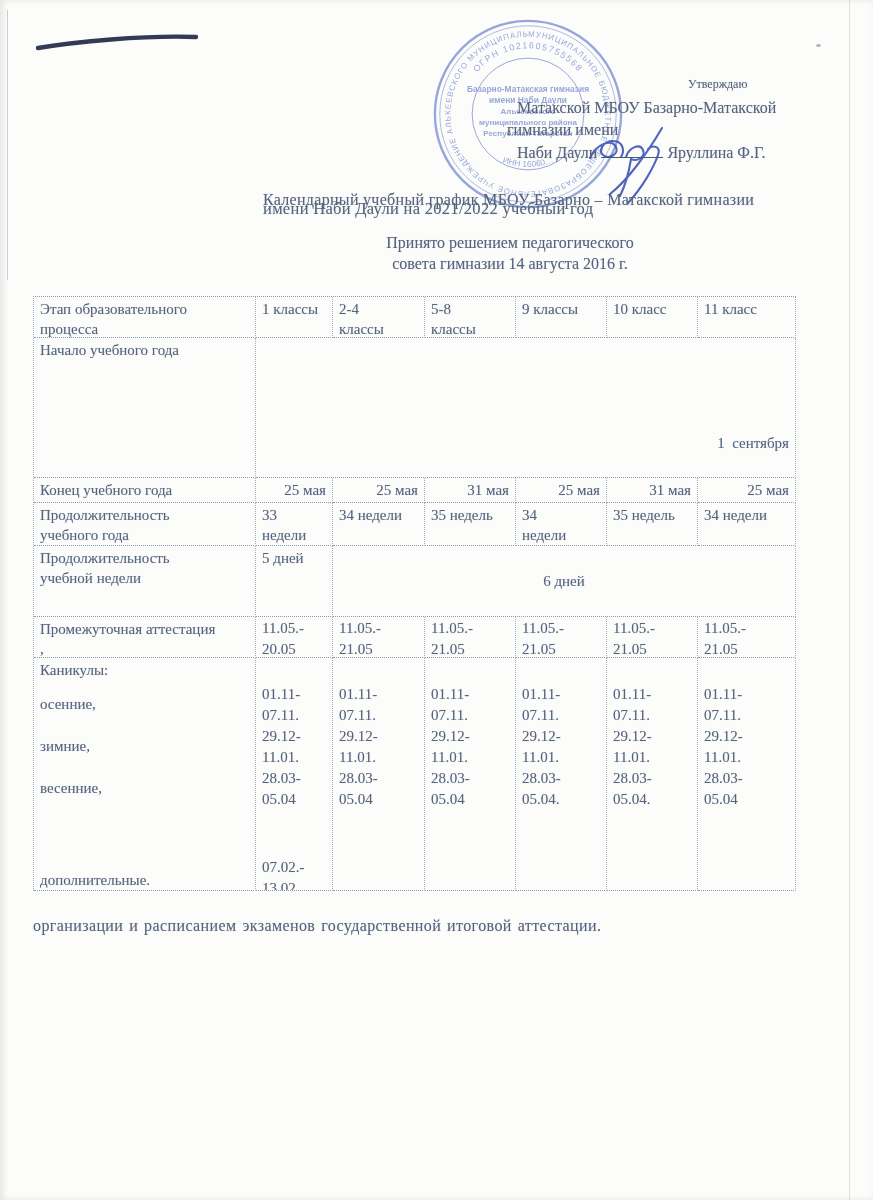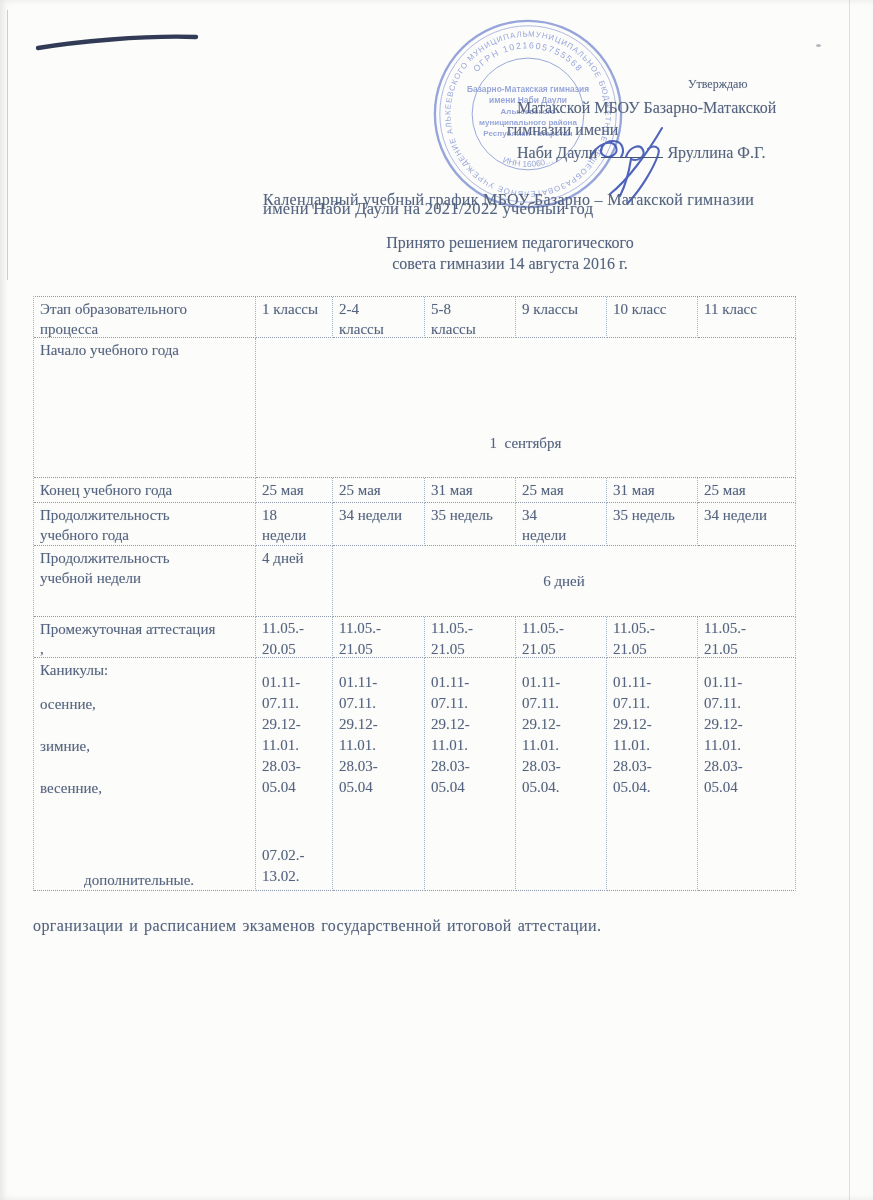--- a/index.html
+++ b/index.html
@@ -35,30 +35,30 @@
     position:absolute; left:33px; top:296px;
     display:grid;
     grid-template-columns:222px 77px 92px 91px 91px 91px 98px;
     grid-template-rows:41px 140px 25px 43px 71px 41px 233px;
     border-top:1px dotted #8e99ad;
     border-left:1px dotted #a2afc9;
     font-size:15px; line-height:20px;
     text-shadow:0 0 1px rgba(84,99,127,.28);
   }
   .c { border-right:1px dotted #a2afc9; border-bottom:1px dotted #8e99ad; padding:2px 6px; overflow:hidden; }
-  .c.ctr { text-align:left; }
+  .c.ctr { text-align:right; }
   .span6 { grid-column: span 6; }
   .span5 { grid-column: span 5; }
-  .cell-start { padding-top:95px; text-align:center; white-space:pre-wrap; }
+  .cell-start { padding-top:95px; text-align:right; white-space:pre-wrap; }
   .cell-week-merged { display:flex; align-items:center; justify-content:center; }
   .vi-0 { margin-top:14px; }
   .vi-1 { margin-top:22px; }
   .vi-2 { margin-top:22px; }
-  .vi-3 { margin-top:72px;margin-left:44px; }
-  .vac-dates { margin-top:12px; line-height:21px; }
+  .vi-3 { margin-top:72px; }
+  .vac-dates { margin-top:24px; line-height:21px; }
   .vac-extra { margin-top:47px; line-height:21px; }
   .interim-lines { line-height:21px; padding-top:1px; }
 
   .footer { position:absolute; left:33px; top:915px; width:812px; font-size:16px; line-height:22px; letter-spacing:.4px; word-spacing:1.5px; text-shadow:0 0 1px rgba(84,99,127,.30); }
   .footer-l1 { text-align:justify; text-align-last:justify; }
 </style>
 </head>
 <body>
 
 <div class="page">
@@ -163,21 +163,21 @@
     <div class="c ctr">31 мая</div>
     <div class="c ctr">25 мая</div>
     <div class="c ctr">31 мая</div>
     <div class="c ctr">25 мая</div>
 
     <div class="c">
         <div>Продолжительность</div>
         <div>учебного года</div>
       </div>
     <div class="c">
-        <div>18</div>
+        <div>33</div>
         <div>недели</div>
       </div>
     <div class="c">
         <div>34 недели</div>
       </div>
     <div class="c">
         <div>35 недель</div>
       </div>
     <div class="c">
         <div>34</div>
@@ -187,21 +187,21 @@
         <div>35 недель</div>
       </div>
     <div class="c">
         <div>34 недели</div>
       </div>
 
     <div class="c">
         <div>Продолжительность</div>
         <div>учебной недели</div>
       </div>
-    <div class="c">4 дней</div>
+    <div class="c">5 дней</div>
     <div class="c span5 cell-week-merged">6 дней</div>
 
     <div class="c">
         <div>Промежуточная аттестация</div>
         <div>,</div>
       </div>
     <div class="c interim-lines">
         <div>11.05.-</div>
         <div>20.05</div>
       </div>

